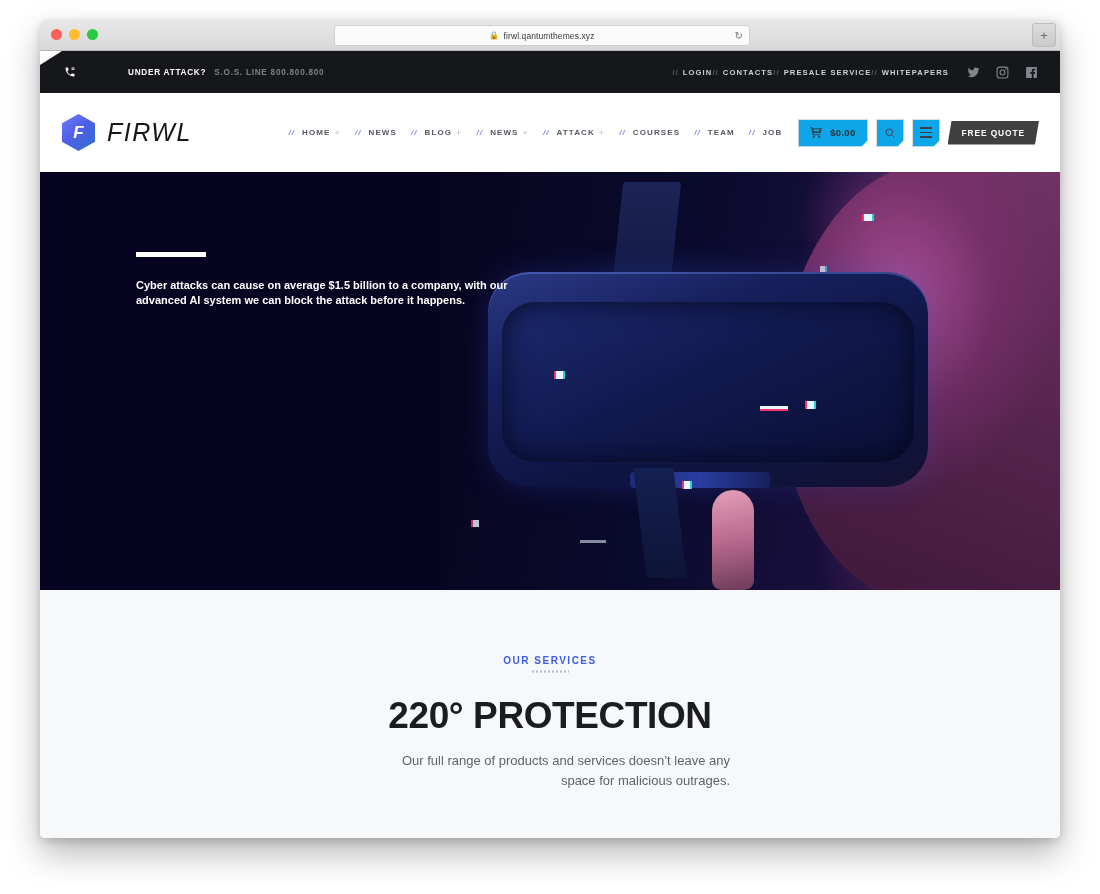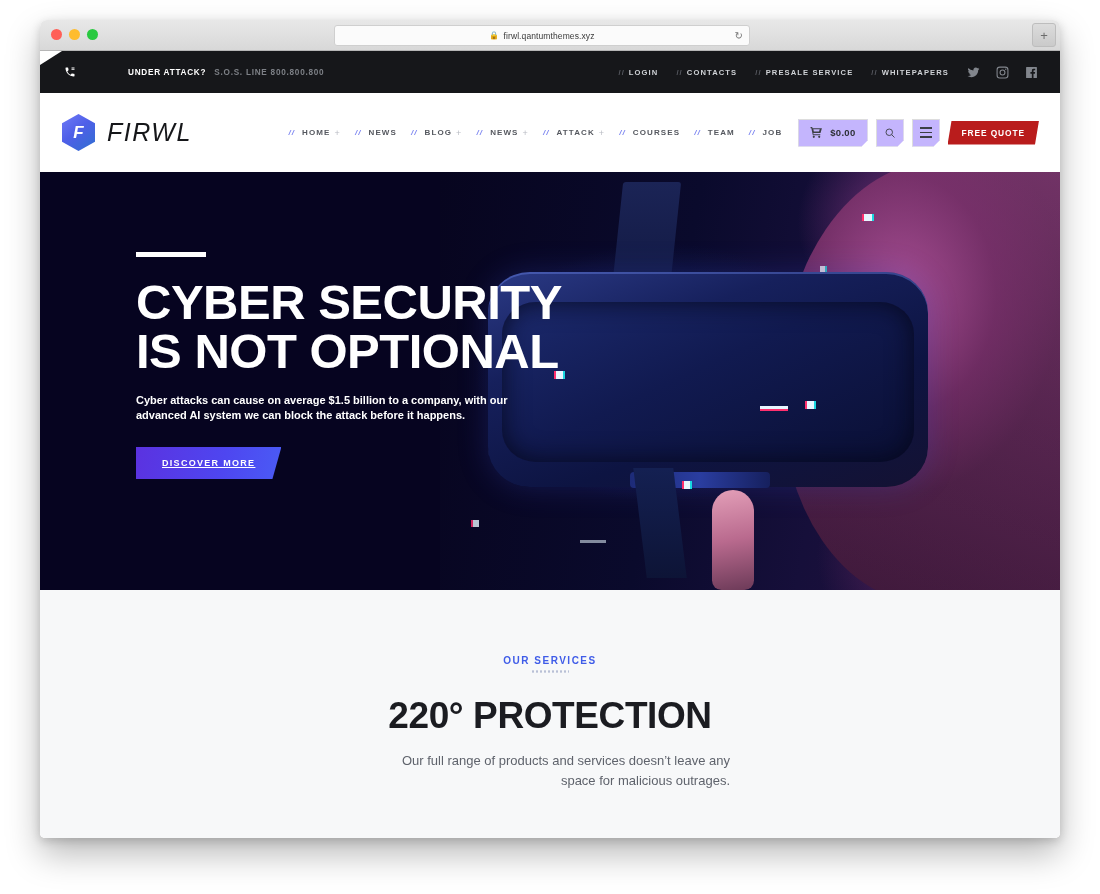--- a/index.html
+++ b/index.html
@@ -64,21 +64,21 @@
     display:flex;align-items:center;gap:8px;margin-left:24px;white-space:nowrap;
   }
   .sos svg{width:12px;height:12px;display:block;}
   .sos-strong{
     font-size:8.2px;font-weight:bold;color:#ffffff;letter-spacing:.75px;padding-left:44px;
   }
   .sos-num{
     font-size:8.2px;font-weight:bold;color:#7d8086;letter-spacing:.75px;
   }
   .topnav{
-    margin-left:auto;display:flex;align-items:center;gap:18px;margin-right:18px;
+    margin-left:auto;display:flex;align-items:center;margin-right:18px;
   }
   .topnav a{
     font-size:7.6px;font-weight:bold;color:#cfd2d6;letter-spacing:1.1px;
     text-decoration:none;white-space:nowrap;
   }
   .topnav a .slash{color:#5a5d64;margin-right:4px;}
   .socials{display:flex;align-items:center;gap:16px;margin-right:22px;}
   .socials svg{width:13px;height:13px;display:block;fill:#82868d;}
 
   
@@ -110,33 +110,33 @@
   }
   .mainnav a{
     font-size:8px;font-weight:bold;color:#55585f;letter-spacing:1.1px;
     text-decoration:none;white-space:nowrap;display:flex;align-items:center;gap:4px;
   }
   .mainnav a .slash{color:#7d86f0;margin-right:3px;font-style:italic;}
   .mainnav a .plus{color:#b9bcc4;font-size:9px;font-weight:normal;}
 
   .header-tools{display:flex;align-items:center;gap:8px;margin-left:16px;margin-right:21px;}
   .tool-box{
-    height:26px;border:1px solid #ddd;background:#c4b5fd;
+    height:26px;border:1px solid #ddd;background:#0ea5e9;
     display:flex;align-items:center;justify-content:center;
     clip-path:polygon(0 0,100% 0,100% calc(100% - 6px),calc(100% - 6px) 100%,0 100%);
   }
   .cart{padding:0 11px;gap:7px;}
   .cart svg{width:13px;height:13px;display:block;fill:#3c3f45;}
   .cart-amt{font-size:9.5px;font-weight:bold;color:#2d3036;letter-spacing:.3px;}
   .icon-box{width:26px;}
   .icon-box svg{width:12px;height:12px;display:block;stroke:#3c3f45;fill:none;stroke-width:1.8;}
   .burger{display:flex;flex-direction:column;gap:3px;}
   .burger i{display:block;width:12px;height:1.7px;background:#3c3f45;}
   .quote-btn{
-    height:24px;padding:0 14px;background:#b91c1c;color:#fff;
+    height:24px;padding:0 14px;background:#404040;color:#fff;
     font-size:8.4px;font-weight:bold;letter-spacing:.9px;
     display:flex;align-items:center;justify-content:center;
     clip-path:polygon(4px 0,100% 0,calc(100% - 4px) 100%,0 100%);
   }
 
   
   .hero{
     position:relative;height:418px;overflow:hidden;
     background:#060420;
   }
@@ -397,26 +397,21 @@
         <span class="glitch g3"></span>
         <span class="glitch g4"></span>
         <span class="glitch g5"></span>
         <span class="glitch g6"></span>
         <span class="glitch g7"></span>
         <span class="glitch g8"></span>
       </div>
 
       <div class="hero-content">
         <div class="hero-rule"></div>
-        <h1 class="hero-title">
-          <span>CYBER SECURITY</span>
-          <span>IS NOT OPTIONAL</span>
-        </h1>
         <p class="hero-sub">Cyber attacks can cause on average $1.5 billion to a company, with our advanced AI system we can block the attack before it happens.</p>
-        <a class="hero-btn" href="#">DISCOVER MORE</a>
       </div>
     </section>
 
     <section class="services">
       <div class="svc-eyebrow">OUR SERVICES</div>
       <div class="svc-dots"></div>
       <h2 class="svc-title">220° PROTECTION</h2>
       <p class="svc-desc">Our full range of products and services doesn’t leave any space for malicious outrages.</p>
 
     </section>

